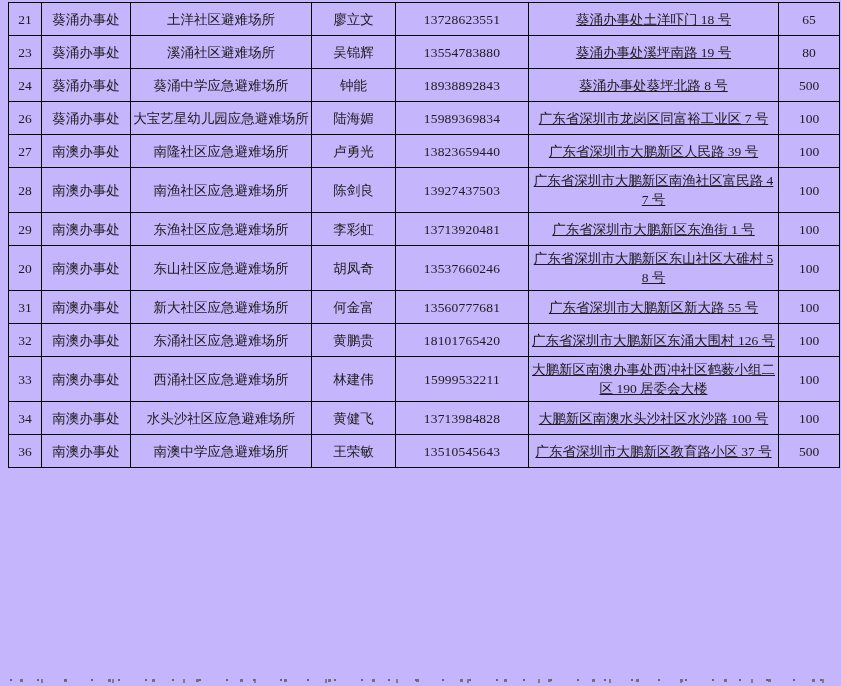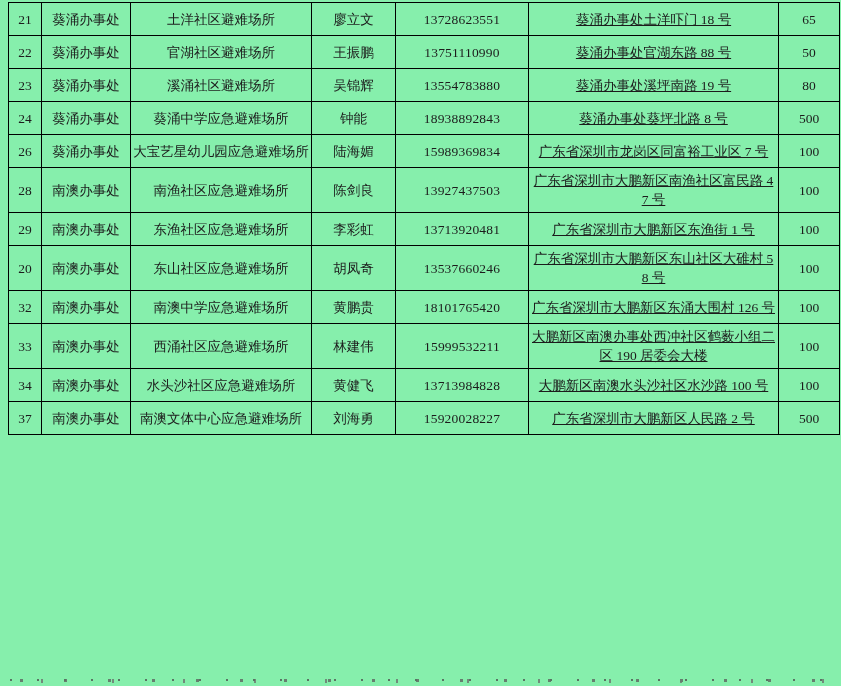--- a/index.html
+++ b/index.html
@@ -8,21 +8,21 @@
     width: 841px;
     height: 686px;
     background: #ffffff;
     overflow: hidden;
     font-family: "Liberation Serif", "DejaVu Serif", serif;
   }
   .page {
     position: relative;
     width: 841px;
     height: 686px;
-    background: #86efac;
+    background: #c4b5fd;
   }
   table.shelter-table {
     position: absolute;
     left: 8px;
     top: 2px;
     width: 831px;
     border-collapse: collapse;
     table-layout: fixed;
   }
   table.shelter-table td {
@@ -78,29 +78,20 @@
         <tr>
           <td class="c-no">21</td>
           <td class="c-office">葵涌办事处</td>
           <td class="c-shelter">土洋社区避难场所</td>
           <td class="c-contact">廖立文</td>
           <td class="c-phone">13728623551</td>
           <td class="c-address">葵涌办事处土洋吓门 18 号</td>
           <td class="c-capacity">65</td>
         </tr>
         <tr>
-          <td class="c-no">22</td>
-          <td class="c-office">葵涌办事处</td>
-          <td class="c-shelter">官湖社区避难场所</td>
-          <td class="c-contact">王振鹏</td>
-          <td class="c-phone">13751110990</td>
-          <td class="c-address">葵涌办事处官湖东路 88 号</td>
-          <td class="c-capacity">50</td>
-        </tr>
-        <tr>
           <td class="c-no">23</td>
           <td class="c-office">葵涌办事处</td>
           <td class="c-shelter">溪涌社区避难场所</td>
           <td class="c-contact">吴锦辉</td>
           <td class="c-phone">13554783880</td>
           <td class="c-address">葵涌办事处溪坪南路 19 号</td>
           <td class="c-capacity">80</td>
         </tr>
         <tr>
           <td class="c-no">24</td>
@@ -114,20 +105,29 @@
         <tr>
           <td class="c-no">26</td>
           <td class="c-office">葵涌办事处</td>
           <td class="c-shelter">大宝艺星幼儿园应急避难场所</td>
           <td class="c-contact">陆海媚</td>
           <td class="c-phone">15989369834</td>
           <td class="c-address">广东省深圳市龙岗区同富裕工业区 7 号</td>
           <td class="c-capacity">100</td>
         </tr>
         <tr>
+          <td class="c-no">27</td>
+          <td class="c-office">南澳办事处</td>
+          <td class="c-shelter">南隆社区应急避难场所</td>
+          <td class="c-contact">卢勇光</td>
+          <td class="c-phone">13823659440</td>
+          <td class="c-address">广东省深圳市大鹏新区人民路 39 号</td>
+          <td class="c-capacity">100</td>
+        </tr>
+        <tr>
           <td class="c-no">28</td>
           <td class="c-office">南澳办事处</td>
           <td class="c-shelter">南渔社区应急避难场所</td>
           <td class="c-contact">陈剑良</td>
           <td class="c-phone">13927437503</td>
           <td class="c-address">广东省深圳市大鹏新区南渔社区富民路 47 号</td>
           <td class="c-capacity">100</td>
         </tr>
         <tr>
           <td class="c-no">29</td>
@@ -141,23 +141,32 @@
         <tr>
           <td class="c-no">20</td>
           <td class="c-office">南澳办事处</td>
           <td class="c-shelter">东山社区应急避难场所</td>
           <td class="c-contact">胡凤奇</td>
           <td class="c-phone">13537660246</td>
           <td class="c-address">广东省深圳市大鹏新区东山社区大碓村 58 号</td>
           <td class="c-capacity">100</td>
         </tr>
         <tr>
+          <td class="c-no">31</td>
+          <td class="c-office">南澳办事处</td>
+          <td class="c-shelter">新大社区应急避难场所</td>
+          <td class="c-contact">何金富</td>
+          <td class="c-phone">13560777681</td>
+          <td class="c-address">广东省深圳市大鹏新区新大路 55 号</td>
+          <td class="c-capacity">100</td>
+        </tr>
+        <tr>
           <td class="c-no">32</td>
           <td class="c-office">南澳办事处</td>
-          <td class="c-shelter">南澳中学应急避难场所</td>
+          <td class="c-shelter">东涌社区应急避难场所</td>
           <td class="c-contact">黄鹏贵</td>
           <td class="c-phone">18101765420</td>
           <td class="c-address">广东省深圳市大鹏新区东涌大围村 126 号</td>
           <td class="c-capacity">100</td>
         </tr>
         <tr>
           <td class="c-no">33</td>
           <td class="c-office">南澳办事处</td>
           <td class="c-shelter">西涌社区应急避难场所</td>
           <td class="c-contact">林建伟</td>
@@ -168,24 +177,24 @@
         <tr>
           <td class="c-no">34</td>
           <td class="c-office">南澳办事处</td>
           <td class="c-shelter">水头沙社区应急避难场所</td>
           <td class="c-contact">黄健飞</td>
           <td class="c-phone">13713984828</td>
           <td class="c-address">大鹏新区南澳水头沙社区水沙路 100 号</td>
           <td class="c-capacity">100</td>
         </tr>
         <tr>
-          <td class="c-no">37</td>
-          <td class="c-office">南澳办事处</td>
-          <td class="c-shelter">南澳文体中心应急避难场所</td>
-          <td class="c-contact">刘海勇</td>
-          <td class="c-phone">15920028227</td>
-          <td class="c-address">广东省深圳市大鹏新区人民路 2 号</td>
+          <td class="c-no">36</td>
+          <td class="c-office">南澳办事处</td>
+          <td class="c-shelter">南澳中学应急避难场所</td>
+          <td class="c-contact">王荣敏</td>
+          <td class="c-phone">13510545643</td>
+          <td class="c-address">广东省深圳市大鹏新区教育路小区 37 号</td>
           <td class="c-capacity">500</td>
         </tr>
       </tbody>
   </table>
   <div class="clipped-line"></div>
 </div>
 
 </body></html>

